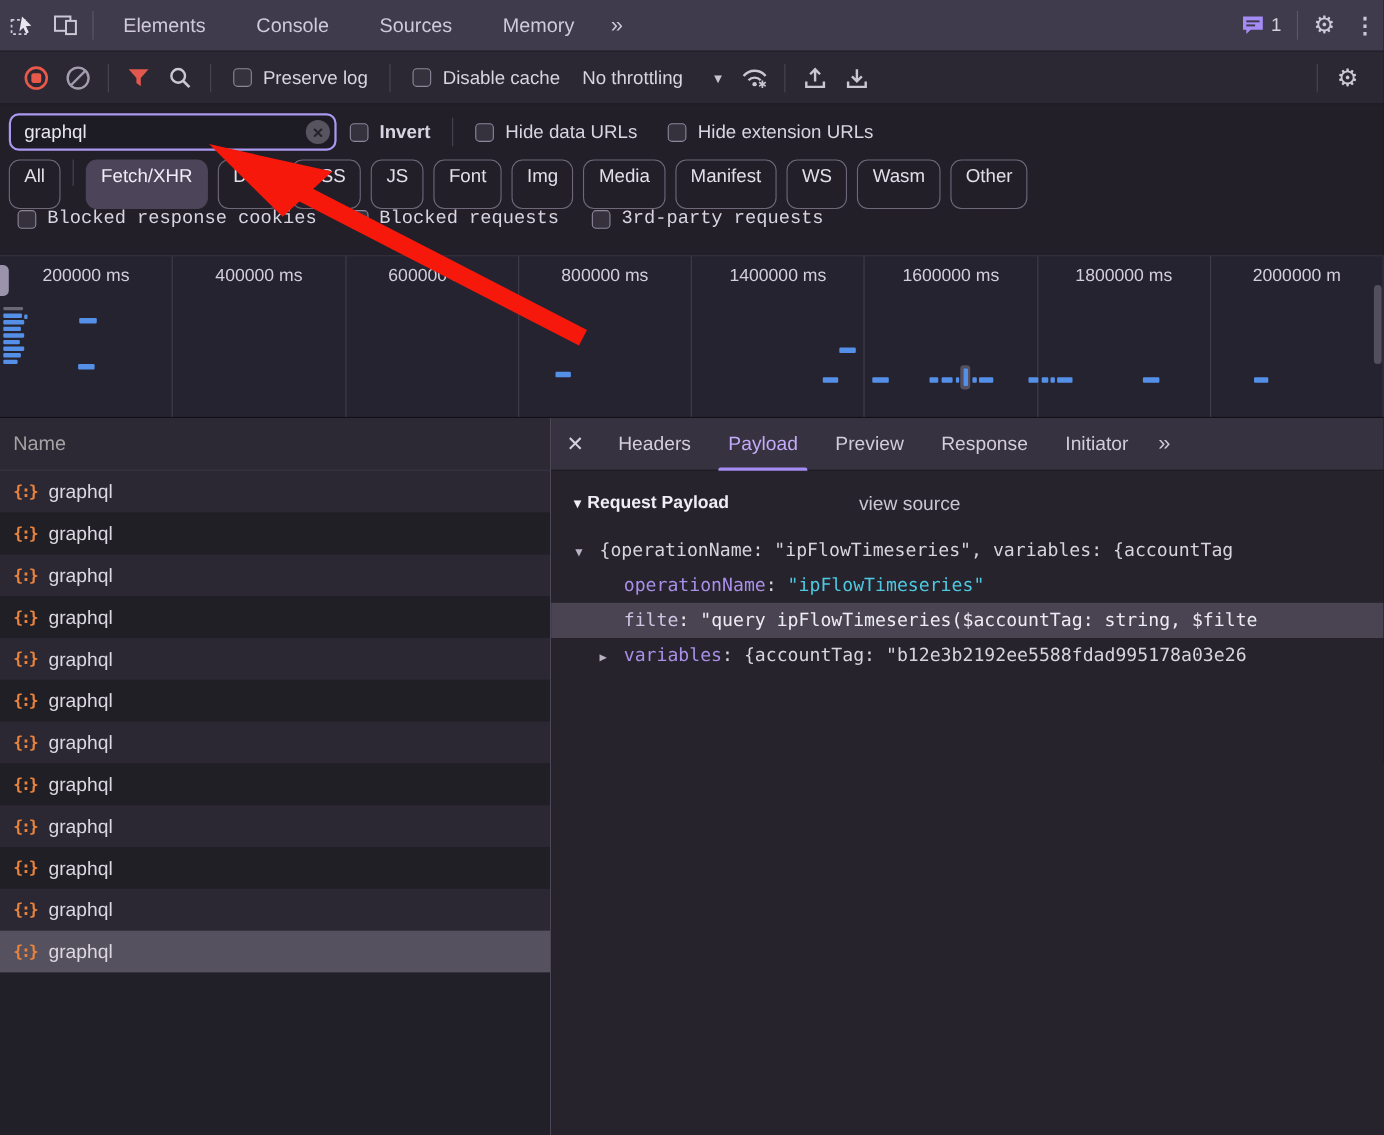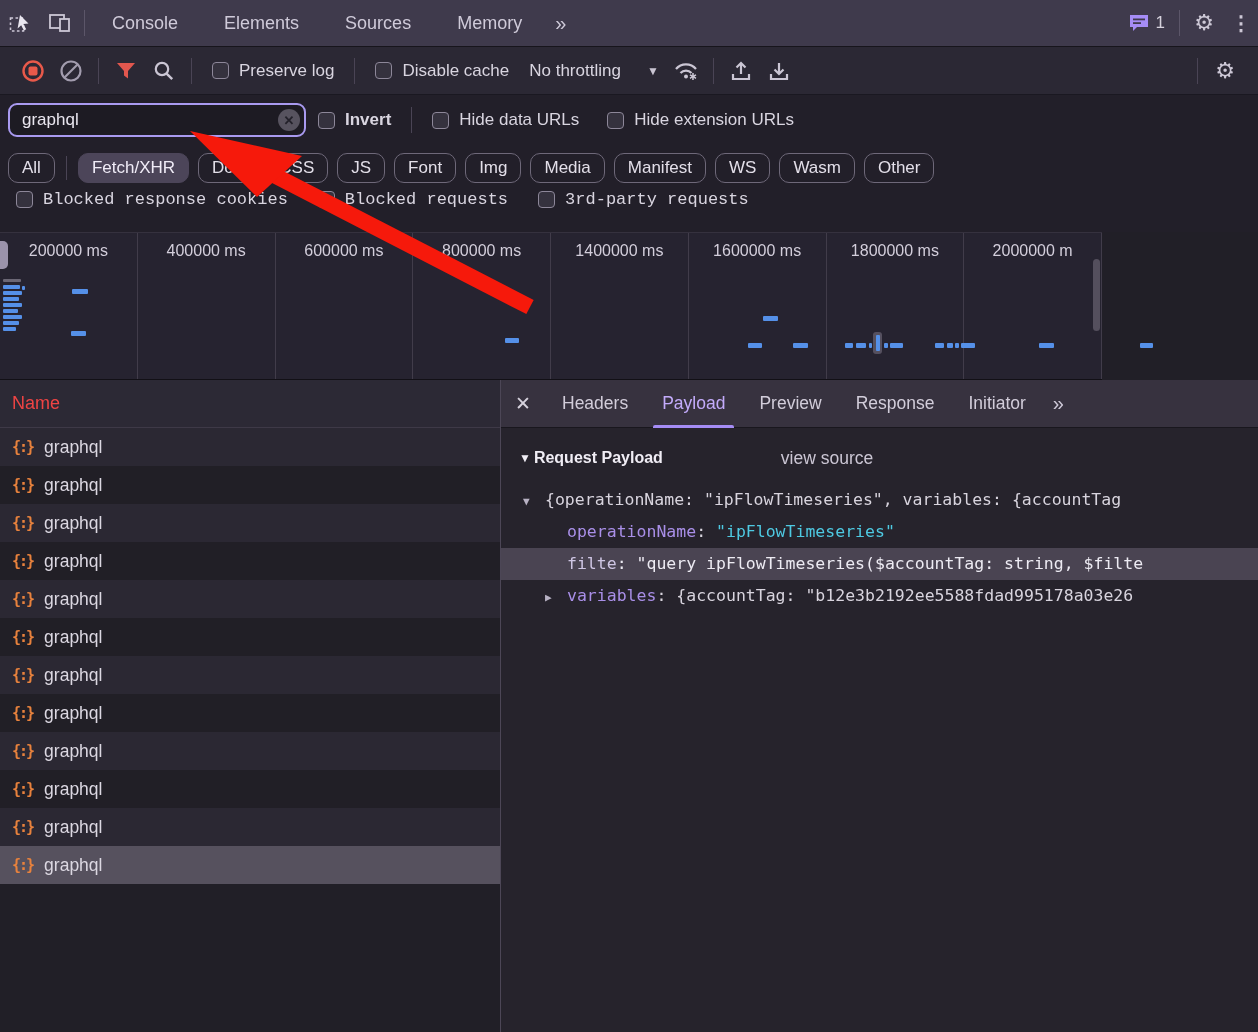--- a/index.html
+++ b/index.html
@@ -43,52 +43,52 @@
                      color:#e9e6ef; font-size:17px; padding:0 34px 0 12px; outline:none;
                      font-family:"Liberation Sans", sans-serif; }
   .clearbtn { position:absolute; right:6px; top:6px; width:22px; height:22px; border-radius:50%;
               background:#57535f; color:#23212a; font-size:13px; font-weight:bold;
               display:flex; align-items:center; justify-content:center; cursor:pointer; }
   .filterrow .cbgroup { margin:0 14px; }
   .fdiv { width:1px; height:26px; background:#4a4455; margin:0 6px; }
 
   
   .chiprow { position:absolute; top:145px; left:0; width:1258px; height:45px; background:#221f29;
-             display:flex; align-items:center; gap:9px; padding-left:8px; }
+             display:flex; gap:9px; padding-left:8px; }
   .chip { border:1.5px solid #6e6879; border-radius:10px; padding:4px 13px; font-size:17px; color:#e3dfe9;
           background:transparent; cursor:pointer; white-space:nowrap; }
   .chip.sel { background:#4c4559; border-color:#4c4559; color:#f0ecf7; }
   .cdiv { width:1px; height:24px; background:#4a4455; margin:0 2px; }
 
   
   .optrow { position:absolute; top:190px; left:0; width:1258px; height:42px; background:#221f29;
             display:flex; align-items:flex-start; gap:30px; padding-left:16px;font-family:Liberation Mono, monospace; }
   .optrow .cbgroup { margin:0; }
 
   
-  .timeline { position:absolute; top:232px; left:0; width:1102px; height:148px; background:#262330;
+  .timeline { position:absolute; top:232px; left:0; width:1258px; height:148px; background:#262330;
               border-top:1px solid #35313e; border-bottom:1px solid #121016; }
   .tgrid { position:absolute; inset:0; display:flex; }
   .tcell { flex:1; border-right:1px solid #413c4a; text-align:center; font-size:16px; color:#d3cedb;
            padding-top:9px; overflow:hidden; white-space:nowrap; }
   .tbars { position:absolute; inset:0; }
   .tbar { position:absolute; background:#5590e8; border-radius:1px; }
   .tbar.gray { background:#6b6775; }
   .tbar.marker { background:#55505f; border-radius:3px; }
   .tbar.markerline { background:#5590e8; }
   .lefthandle { position:absolute; left:0; top:8px; width:8px; height:28px; background:#9b93ab;
                 border-radius:0 5px 5px 0; cursor:ew-resize; }
   .righthandle { position:absolute; right:2px; top:26px; width:7px; height:72px; background:#544f5d;
                  border-radius:4px; cursor:ns-resize; }
 
   
   .leftpanel { position:absolute; top:380px; left:0; width:501px; height:652px; background:#211f27;
                border-right:1px solid #4c4656; }
   .colheader { height:48px; background:#2c2935; border-bottom:1px solid #3e3947; display:flex;
-               align-items:center; padding-left:12px; font-size:18px; color:#ef4444; cursor:pointer; }
+               align-items:center; padding-left:12px; font-size:18px; color:#a3a3a3; cursor:pointer; }
   .req-row { height:38px; display:flex; align-items:center; gap:11px; padding-left:12px;
              font-size:17.5px; color:#dcd8e2; cursor:pointer; }
   .req-row:nth-child(odd) { background:#2b2833; }
   .req-row:nth-child(even) { background:#211f26; }
   .req-row.sel { background:#56515e; }
   .jsonic { font-family:"DejaVu Sans Mono", monospace; font-size:15px; font-weight:bold; color:#e8823d;
             letter-spacing:-2px; flex:none; }
 
   
   .rightpanel { position:absolute; top:380px; left:501px; width:757px; height:652px; background:#26232c; }
@@ -136,24 +136,24 @@
       </svg>
     </span>
     <span class="iconbtn">
       <svg class="ic" width="24" height="22" viewBox="0 0 24 22">
         <rect x="2" y="3" width="14" height="13" fill="none" stroke="#cdc8d6" stroke-width="1.8"></rect>
         <rect x="12" y="7" width="9" height="12" fill="#3f3a4c" stroke="#cdc8d6" stroke-width="1.8"></rect>
       </svg>
     </span>
     <span class="vdiv"></span>
     <div class="maintab">
+        <span>Elements</span>
+      </div>
+    <div class="maintab">
         <span>Console</span>
-      </div>
-    <div class="maintab">
-        <span>Elements</span>
       </div>
     <div class="maintab">
         <span>Sources</span>
       </div>
     <div class="maintab">
         <span>Memory</span>
       </div>
     <span class="chev">»</span>
     <div class="topbar-right">
       <div class="badge">

